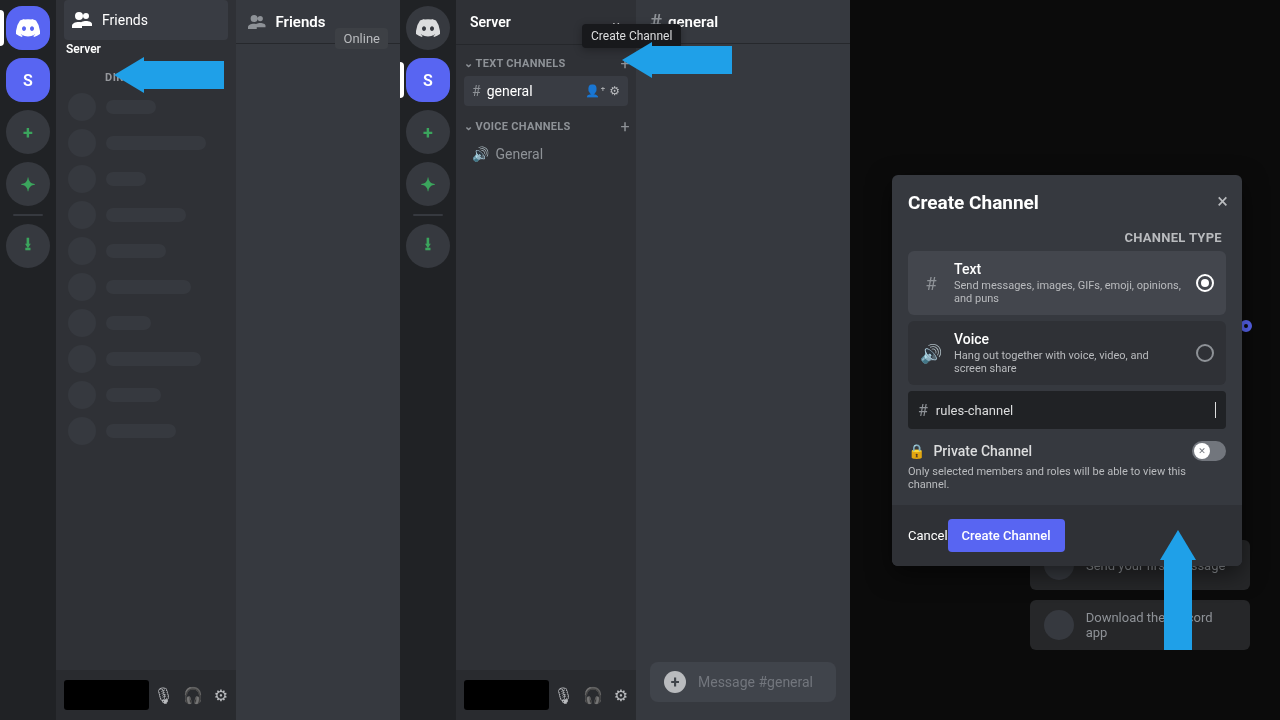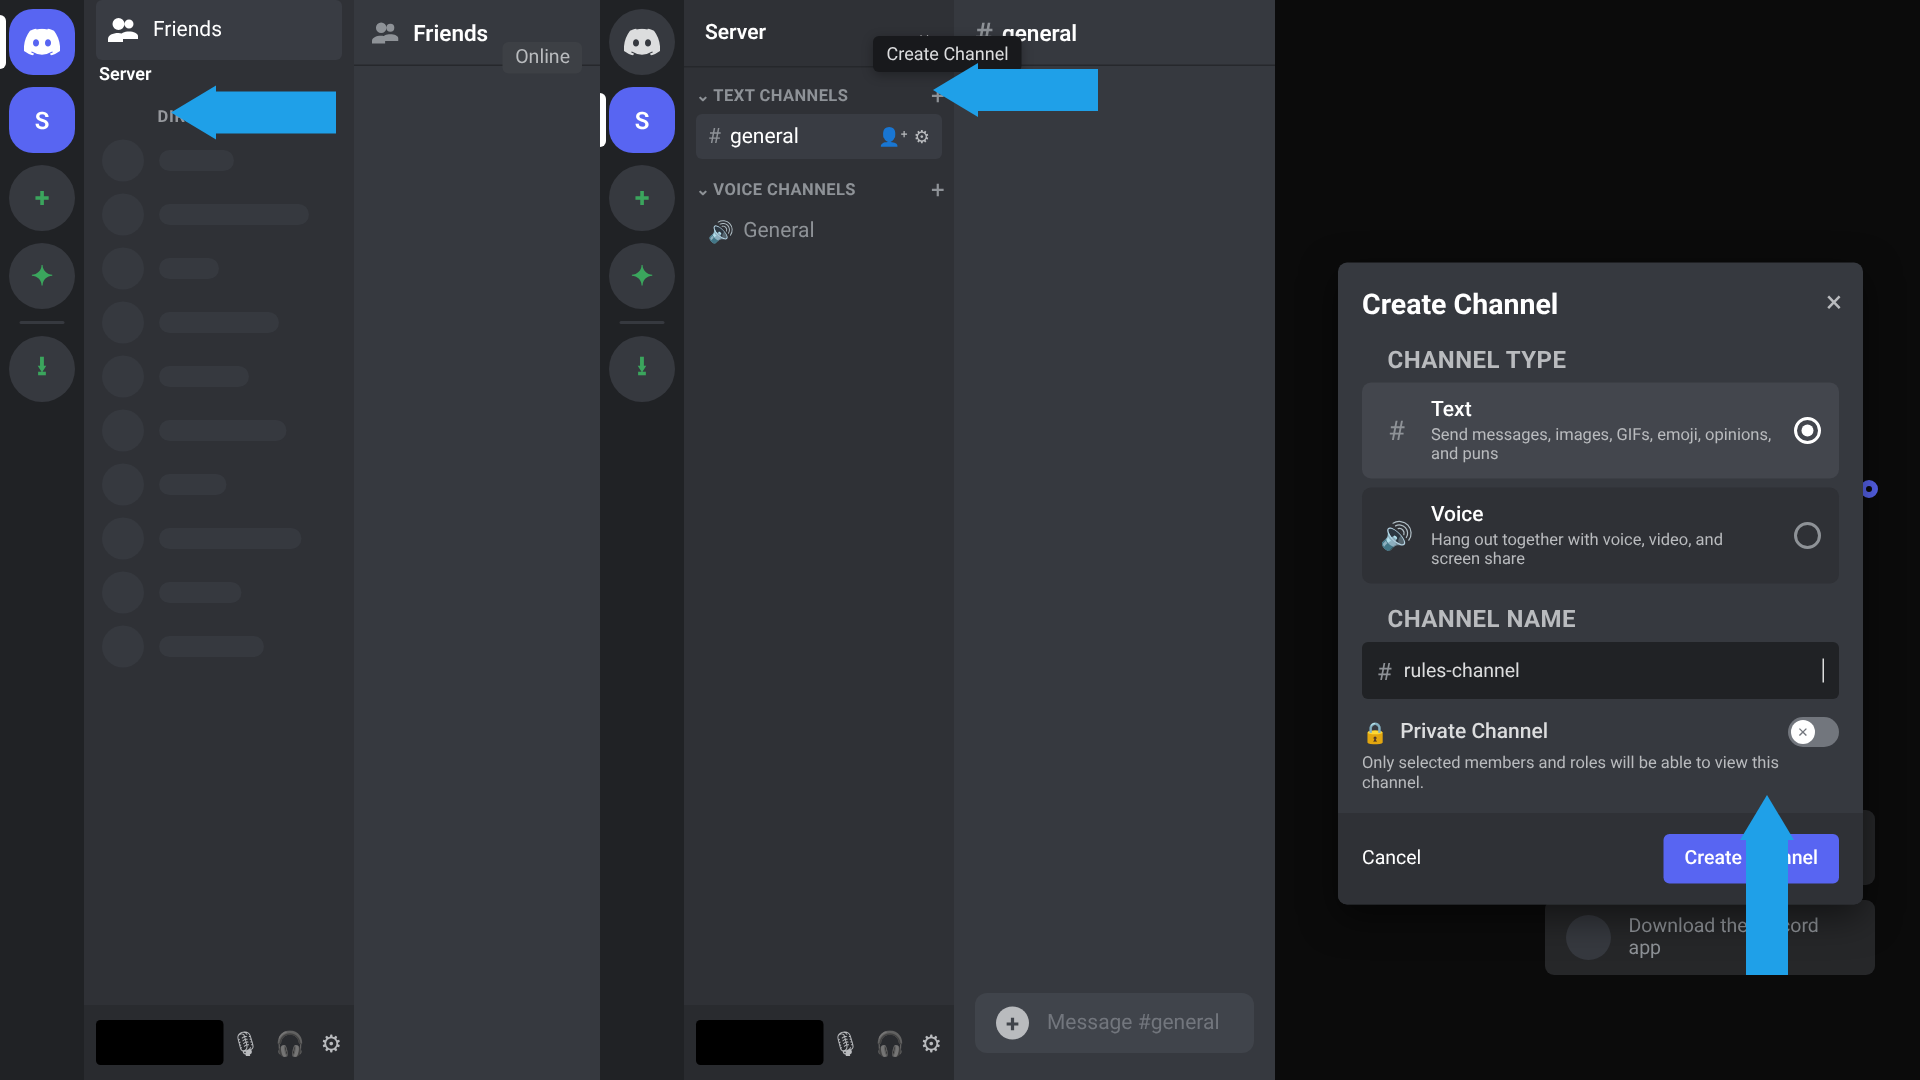--- a/index.html
+++ b/index.html
@@ -51,37 +51,37 @@
 .arrow-head-l { width:0; height:0; border-top:18px solid transparent; border-bottom:18px solid transparent; border-right:30px solid #1FA0E8;}
 .arrow-body { height:28px; background:#1FA0E8; }
 .arrow-head-u { width:0; height:0; border-left:18px solid transparent; border-right:18px solid transparent; border-bottom:30px solid #1FA0E8;}
 .arrow-body-v { width:28px; background:#1FA0E8; }
 
 .modal { position:absolute; width:350px; background:#36393f; border-radius:6px; box-shadow:0 8px 24px rgba(0,0,0,0.5); overflow:hidden;}
 .modal-head { padding:16px 16px 8px; position:relative;}
 .modal-title { font-size:19px; font-weight:700; color:#fff;}
 .modal-sub { font-size:11px; color:#b9bbbe; }
 .modal-close { position:absolute; right:14px; top:14px; color:#b9bbbe; font-size:20px; cursor:pointer;}
-.modal-label { font-size:16px; font-weight:700; color:#b9bbbe; letter-spacing:0.3px; padding:8px 33px 6px;}
+.modal-label { font-size:13px; font-weight:700; color:#b9bbbe; letter-spacing:0.3px; padding:8px 20px 6px;text-align:right;}
 .radio-opt { margin:0 16px 6px; background:#2f3136; border-radius:6px; padding:10px 12px; display:flex; align-items:center; gap:12px;}
 .radio-opt.sel { background:#43464d; }
 .radio-icon { color:#8e9297; font-size:18px; width:22px; text-align:center;}
 .radio-txt { flex:1; }
 .radio-title { font-size:14px; color:#fff; font-weight:500;}
 .radio-desc { font-size:11px; color:#b9bbbe; margin-top:2px;}
 .radio-ring { width:18px; height:18px; border:2px solid #8e9297; border-radius:50%; display:flex; align-items:center; justify-content:center;}
 .radio-ring.on { border-color:#fff;}
 .radio-ring.on::after { content:''; width:8px; height:8px; background:#fff; border-radius:50%;}
 .name-input-wrap { margin:0 16px 12px; background:#202225; border-radius:4px; height:38px; display:flex; align-items:center; padding:0 10px; gap:8px;}
 .name-input-wrap input { background:none; border:none; outline:none; color:#dcddde; font-size:13px; flex:1;}
 .priv-row { margin:0 16px 4px; display:flex; align-items:center; gap:8px; color:#dcddde; font-size:14px;}
 .priv-desc { margin:0 16px 14px; font-size:11px; color:#b9bbbe;}
 .toggle { margin-left:auto; width:34px; height:20px; background:#72767d; border-radius:10px; position:relative;}
 .toggle::after { content:'✕'; position:absolute; left:2px; top:2px; width:16px; height:16px; background:#fff; border-radius:50%; font-size:9px; display:flex; align-items:center; justify-content:center; color:#72767d;}
-.modal-footer { background:#2f3136; padding:14px 16px; display:flex; justify-content:space-between; align-items:center;}
+.modal-footer { background:#2f3136; padding:14px 16px; display:flex; justify-content:flex-start; align-items:center;}
 .btn-cancel { color:#fff; font-size:13px; cursor:pointer;}
 .btn-create { background:#5865F2; color:#fff; font-size:13px; padding:9px 14px; border-radius:4px; cursor:pointer; font-weight:500;}
 
 .suggest-card { position:absolute; left:180px; height:50px; background:#262729; border-radius:6px; display:flex; align-items:center; gap:12px; padding:0 14px; color:#8e9297; font-size:13px; width:220px;}
 .suggest-icon { width:30px; height:30px; border-radius:50%; background:#36393f;}
 
 svg { display:block; }
 </style>
 </head>
 <body>
@@ -282,21 +282,20 @@
     <div class="radio-ring on"></div>
   </div>
   <div class="radio-opt">
     <div class="radio-icon">🔊</div>
     <div class="radio-txt">
       <div class="radio-title">Voice</div>
       <div class="radio-desc">Hang out together with voice, video, and screen share</div>
     </div>
     <div class="radio-ring"></div>
   </div>
-  <div class="modal-label">CHANNEL NAME</div>
   <div class="name-input-wrap">
     <span style="color:#8e9297;">#</span>
     <input value="rules-channel" style="">
     <span style="width:1px;height:16px;background:#dcddde;"></span>
   </div>
   <div class="priv-row">
     <span style="color:#b9bbbe;">🔒</span>
     <span style="font-weight:500;">Private Channel</span>
     <div class="toggle"></div>
   </div>

